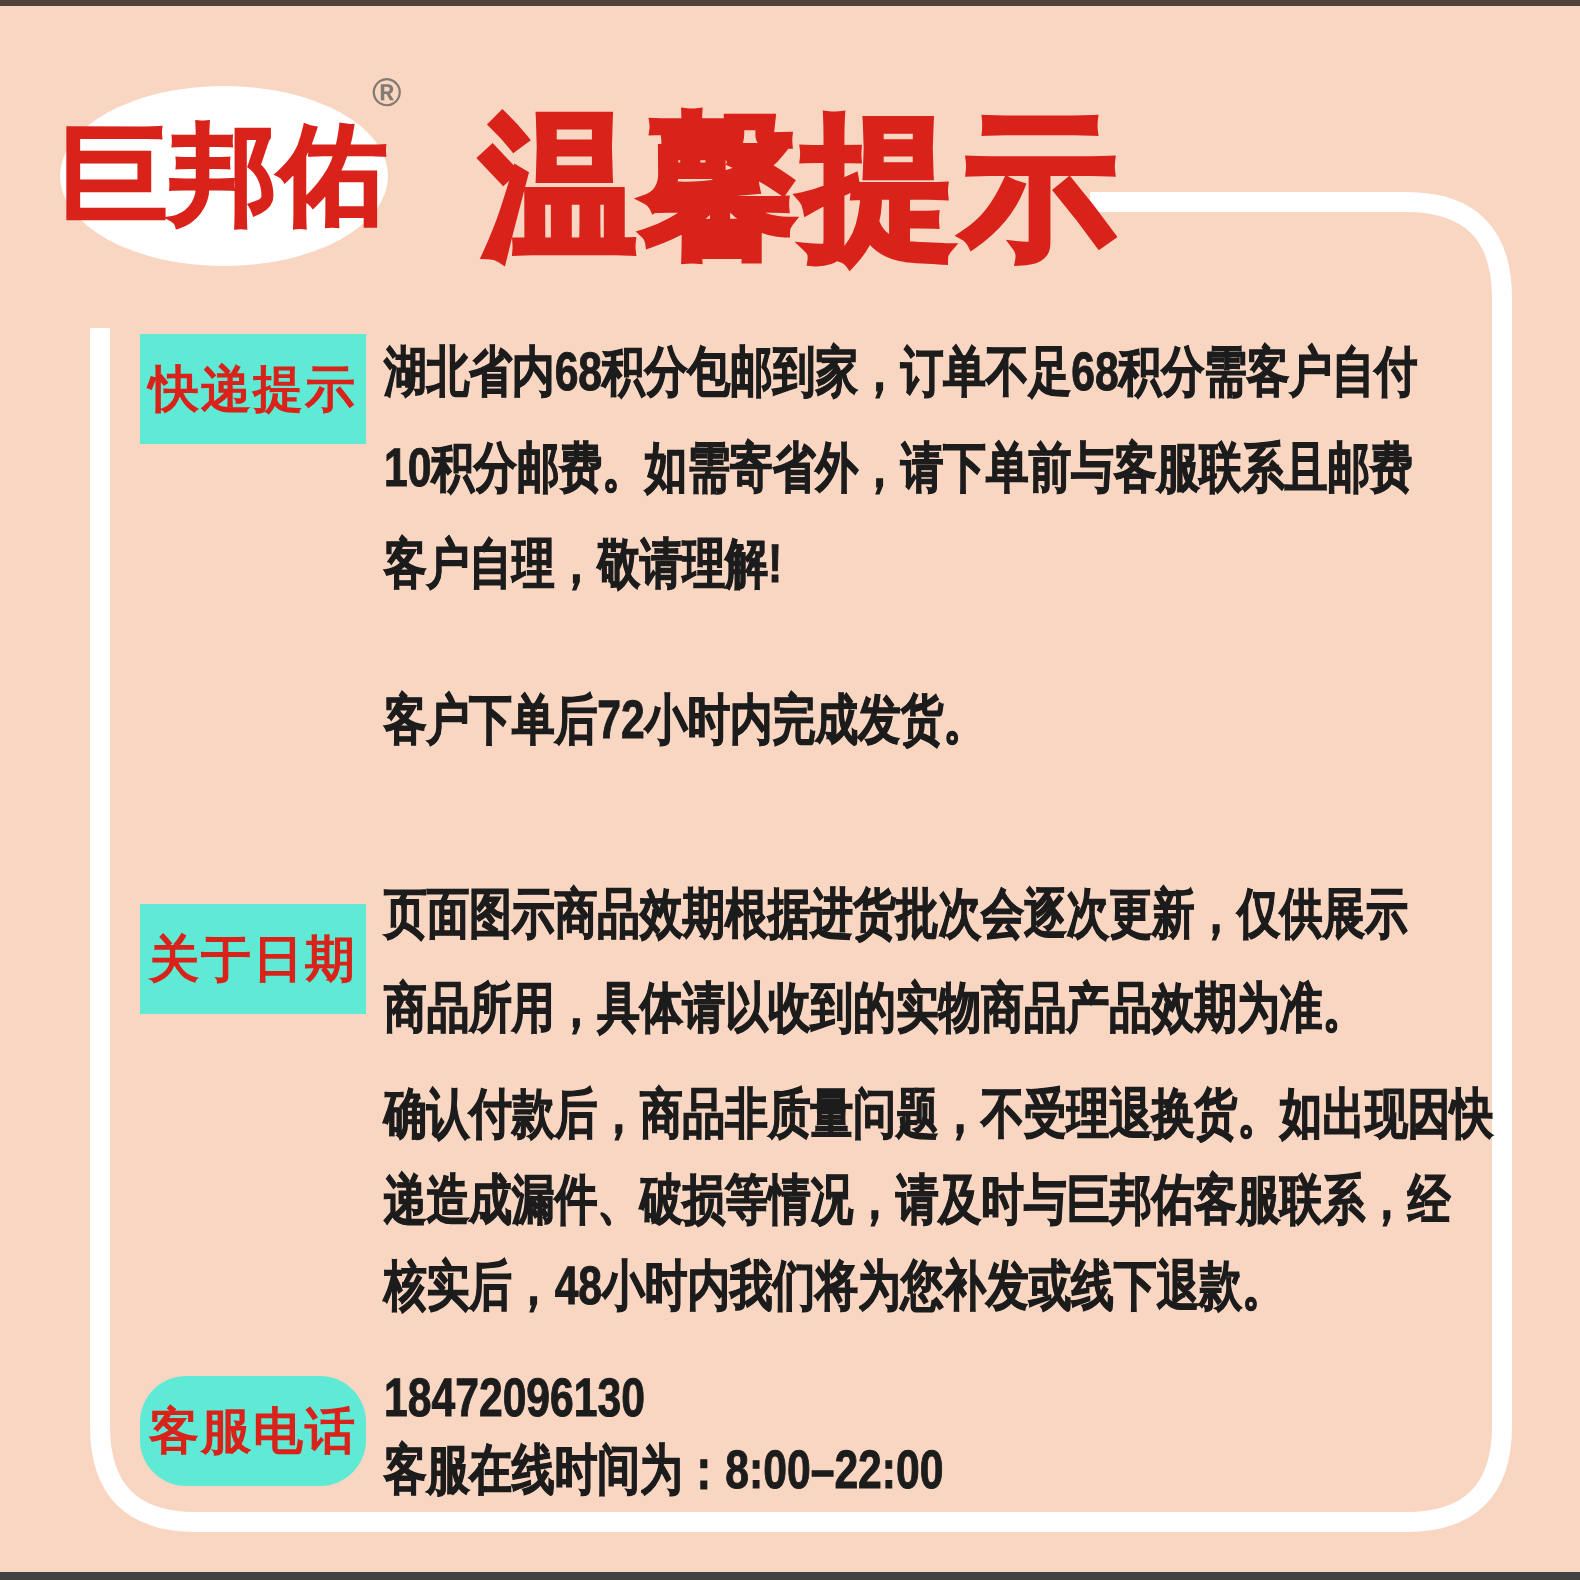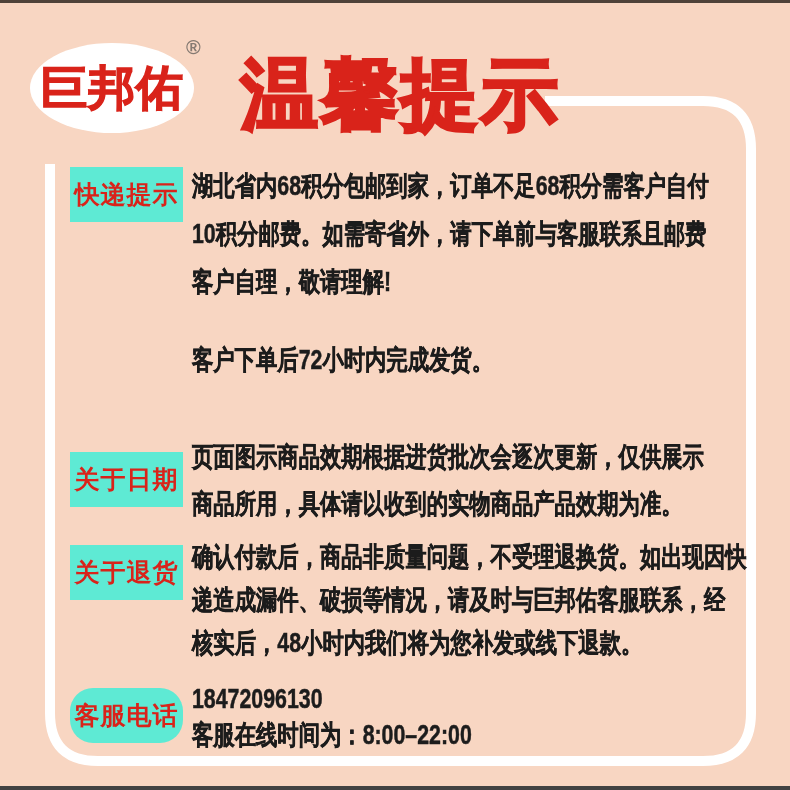--- a/index.html
+++ b/index.html
@@ -19,21 +19,21 @@
   .top-strip{position:absolute;top:0;left:0;width:790px;height:3px;background:var(--top-strip);}
   .bottom-strip{position:absolute;bottom:0;left:0;width:790px;height:4px;background:var(--bottom-strip);}
   .frame-svg{position:absolute;top:0;left:0;}
 
   .logo-ellipse{
     position:absolute;left:30px;top:43px;width:164px;height:90px;
     background:#ffffff;border-radius:50%;
     display:flex;align-items:center;justify-content:center;
   }
   .logo-text{
-    color:var(--accent);font-size:47px;font-weight:bold;
+    color:var(--accent);font-size:54px;font-weight:bold;
     letter-spacing:1px;-webkit-text-stroke:1.3px var(--accent);
     white-space:nowrap;
   }
   .reg-mark{
     position:absolute;left:186px;top:36px;
     color:#857a72;font-size:20px;font-weight:bold;
   }
   .page-title{
     position:absolute;left:231px;top:42px;margin:10px;
     color:var(--accent);font-size:77px;font-weight:bold;line-height:1.1;
@@ -90,21 +90,20 @@
   <div class="body-block lh48" style="top:336px;">
     <div class="body-line">客户下单后72小时内完成发货。</div>
   </div>
 
   <div class="label-box" style="top:452px;">关于日期</div>
   <div class="body-block lh47" style="top:434px;">
     <div class="body-line">页面图示商品效期根据进货批次会逐次更新，仅供展示</div>
     <div class="body-line">商品所用，具体请以收到的实物商品产品效期为准。</div>
   </div>
 
-  <div class="label-box" style="top:545px;">关于退货</div>
   <div class="body-block lh43" style="top:536px;">
     <div class="body-line">确认付款后，商品非质量问题，不受理退换货。如出现因快</div>
     <div class="body-line">递造成漏件、破损等情况，请及时与巨邦佑客服联系，经</div>
     <div class="body-line">核实后，48小时内我们将为您补发或线下退款。</div>
   </div>
 
   <div class="label-box" style="top:688px;border-radius:23px;">客服电话</div>
   <div class="body-block lh36" style="top:681px;">
     <div class="body-line">18472096130</div>
     <div class="body-line">客服在线时间为：8:00–22:00</div>

